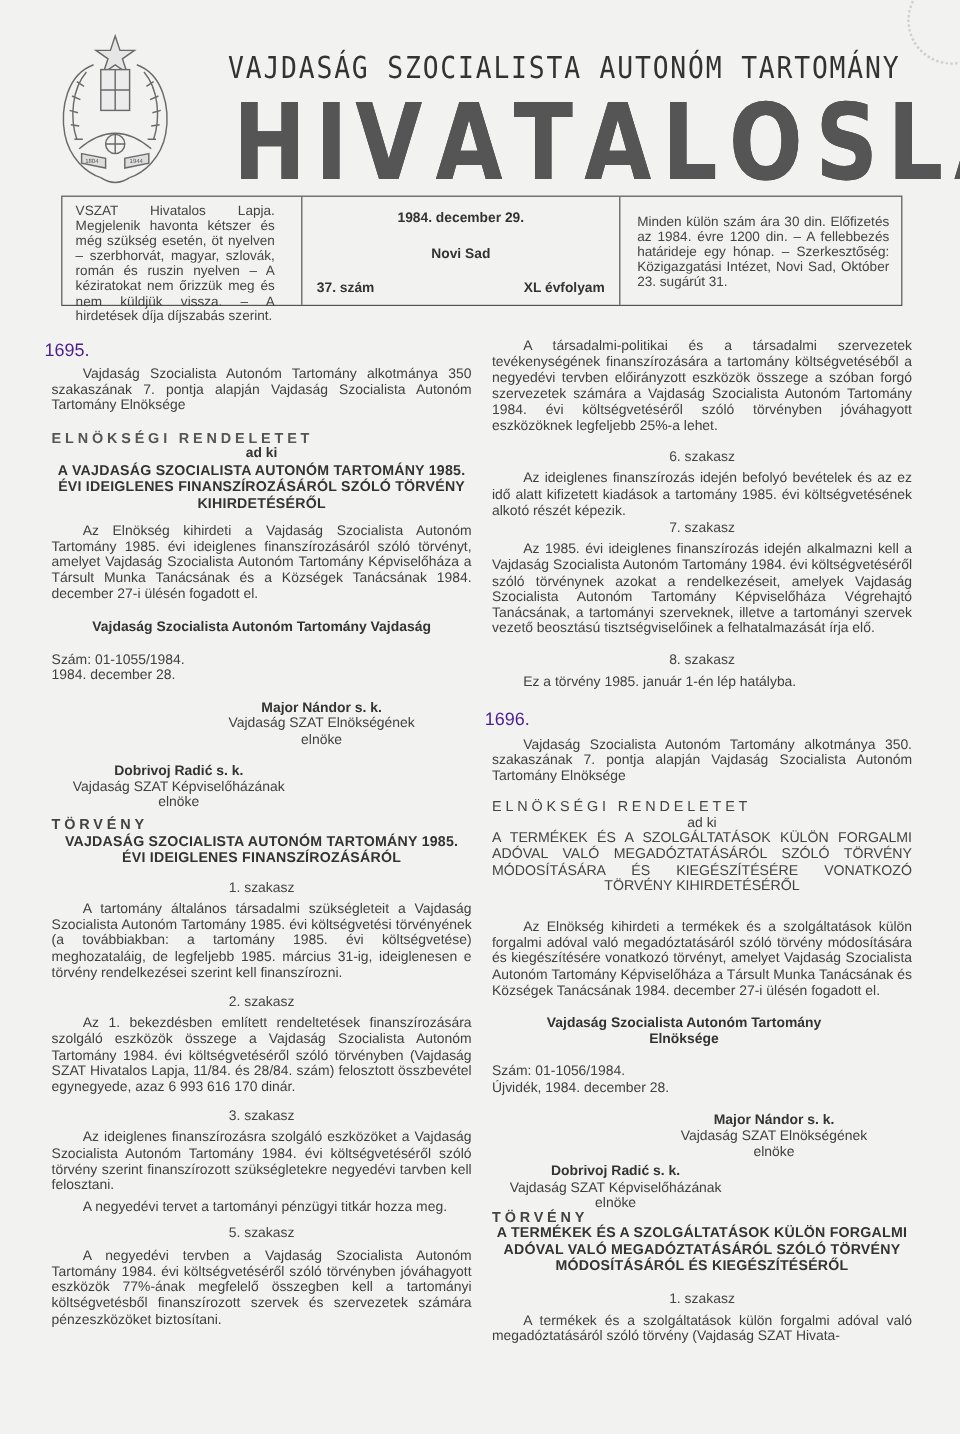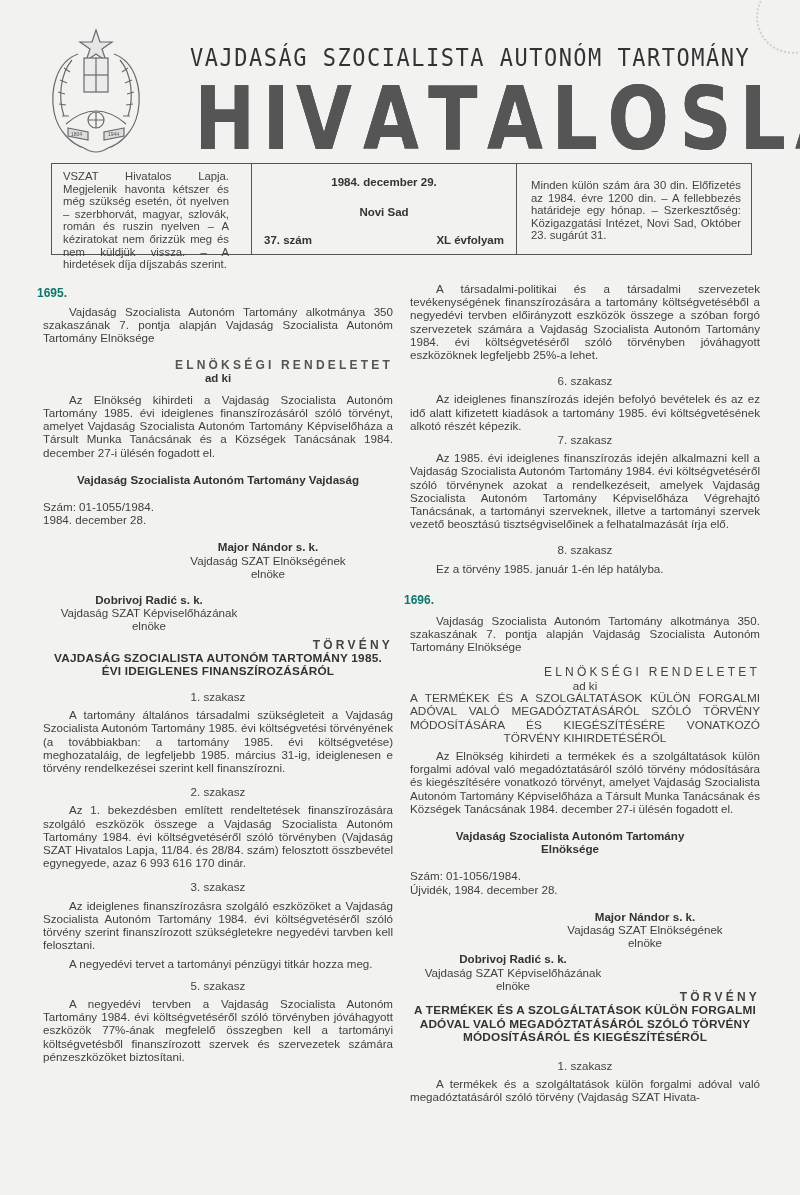--- a/index.html
+++ b/index.html
@@ -48,22 +48,22 @@
     .info-mid .date { position: absolute; top: 12px; width: 100%; text-align: center; }
     .info-mid .city { position: absolute; top: 42px; width: 100%; text-align: center; }
     .info-mid .issue { position: absolute; top: 70px; left: 12px; }
     .info-mid .volume { position: absolute; top: 70px; right: 12px; }
 
     
     .col { position: absolute; top: 284px; font-size: 11.6px; line-height: 13.2px; color: #3f3f3f; }
     .col-left { left: 43px; width: 350px; }
     .col-right { left: 410px; width: 350px; top: 282px; }
     p { margin: 0; text-align: justify; text-indent: 26px; }
-    .num { font-weight: bold; font-size: 12px; margin-left: -6px; color: #0f766e; line-height: 18px; }
-    .spaced { text-align: right; letter-spacing: 3.2px; font-size: 12px; color: #444; }
+    .num { font-weight: normal; font-size: 15px; margin-left: -6px; color: #4c1d95; line-height: 18px; }
+    .spaced { text-align: left; letter-spacing: 3.2px; font-size: 12px; color: #444; }
     .spaced.bold { font-weight: bold; }
     .center { text-align: center; text-indent: 0; }
     .bold { font-weight: bold; color: #333; }
     .caps-title { text-align: center; font-weight: bold; font-size: 11.8px; line-height: 13.6px; color: #333; letter-spacing: 0.2px; }
     .caps-plain { text-align: justify; text-align-last: center; font-size: 11.8px; line-height: 13.6px; color: #444; }
     .sect { text-align: center; text-indent: 0; color: #444; }
     .noindent { text-indent: 0; text-align: left; }
     .sig { text-align: center; text-indent: 0; }
     .sig .name { font-weight: bold; color: #333; }
   </style>
@@ -123,20 +123,21 @@
       <div class="volume">XL évfolyam</div>
     </div>
     <div class="cell info-right">Minden külön szám ára 30 din. Előfizetés az 1984. évre 1200 din. – A fellebbezés határideje egy hónap. – Szerkesztőség: Közigazgatási Intézet, Novi Sad, Október 23. sugárút 31.</div>
   </div>
 
   <div class="col col-left">
     <div class="num">1695.</div>
     <p style="margin-top:3px">Vajdaság Szocialista Autonóm Tartomány alkotmánya 350 szakaszának 7. pontja alapján Vajdaság Szocialista Autonóm Tartomány Elnöksége</p>
     <div class="spaced" style="margin-top:14px;font-weight:bold;color:#555">ELNÖKSÉGI RENDELETET</div>
     <div class="center bold" style="font-size:11.5px;line-height:12px">ad ki</div>
+    <div class="caps-title" style="margin-top:2px">A VAJDASÁG SZOCIALISTA AUTONÓM TARTOMÁNY 1985. ÉVI IDEIGLENES FINANSZÍROZÁSÁRÓL SZÓLÓ TÖRVÉNY KIHIRDETÉSÉRŐL</div>
     <p style="margin-top:9px">Az Elnökség kihirdeti a Vajdaság Szocialista Autonóm Tartomány 1985. évi ideiglenes finanszírozásáról szóló törvényt, amelyet Vajdaság Szocialista Autonóm Tartomány Képviselőháza a Társult Munka Tanácsának és a Községek Tanácsának 1984. december 27-i ülésén fogadott el.</p>
     <div class="center bold" style="margin-top:14px">Vajdaság Szocialista Autonóm Tartomány Vajdaság</div>
     <div class="noindent" style="margin-top:14px">Szám: 01-1055/1984.</div>
     <div class="noindent">1984. december 28.</div>
     <div class="sig" style="margin-left:140px;width:170px;margin-top:14px">
       <div class="name">Major Nándor s. k.</div>
       <div>Vajdaság SZAT Elnökségének</div>
       <div>elnöke</div>
     </div>
     <div class="sig" style="margin-left:6px;width:200px;margin-top:13px">
@@ -165,21 +166,21 @@
     <div class="sect" style="margin-top:1px">7. szakasz</div>
     <p style="margin-top:5px">Az 1985. évi ideiglenes finanszírozás idején alkalmazni kell a Vajdaság Szocialista Autonóm Tartomány 1984. évi költségvetéséről szóló törvénynek azokat a rendelkezéseit, amelyek Vajdaság Szocialista Autonóm Tartomány Képviselőháza Végrehajtó Tanácsának, a tartományi szerveknek, illetve a tartományi szervek vezető beosztású tisztségviselőinek a felhatalmazását írja elő.</p>
     <div class="sect" style="margin-top:13px">8. szakasz</div>
     <p style="margin-top:5px">Ez a törvény 1985. január 1-én lép hatályba.</p>
 
     <div class="num" style="margin-top:16px">1696.</div>
     <p style="margin-top:5px">Vajdaság Szocialista Autonóm Tartomány alkotmánya 350. szakaszának 7. pontja alapján Vajdaság Szocialista Autonóm Tartomány Elnöksége</p>
     <div class="spaced" style="margin-top:13px">ELNÖKSÉGI RENDELETET</div>
     <div class="center" style="line-height:12px">ad ki</div>
     <div class="caps-plain">A TERMÉKEK ÉS A SZOLGÁLTATÁSOK KÜLÖN FORGALMI ADÓVAL VALÓ MEGADÓZTATÁSÁRÓL SZÓLÓ TÖRVÉNY MÓDOSÍTÁSÁRA ÉS KIEGÉSZÍTÉSÉRE VONATKOZÓ TÖRVÉNY KIHIRDETÉSÉRŐL</div>
-    <p style="margin-top:3px">Az Elnökség kihirdeti a termékek és a szolgáltatások külön forgalmi adóval való megadóztatásáról szóló törvény módosítására és kiegészítésére vonatkozó törvényt, amelyet Vajdaság Szocialista Autonóm Tartomány Képviselőháza a Társult Munka Tanácsának és Községek Tanácsának 1984. december 27-i ülésén fogadott el.</p>
+    <p style="margin-top:20px">Az Elnökség kihirdeti a termékek és a szolgáltatások külön forgalmi adóval való megadóztatásáról szóló törvény módosítására és kiegészítésére vonatkozó törvényt, amelyet Vajdaság Szocialista Autonóm Tartomány Képviselőháza a Társult Munka Tanácsának és Községek Tanácsának 1984. december 27-i ülésén fogadott el.</p>
     <div class="center bold" style="margin-top:14px;padding-right:30px">
       <div>Vajdaság Szocialista Autonóm Tartomány</div>
       <div>Elnöksége</div>
     </div>
     <div class="noindent" style="margin-top:14px">Szám: 01-1056/1984.</div>
     <div class="noindent">Újvidék, 1984. december 28.</div>
     <div class="sig" style="margin-left:150px;width:170px;margin-top:14px">
       <div class="name">Major Nándor s. k.</div>
       <div>Vajdaság SZAT Elnökségének</div>
       <div>elnöke</div>

